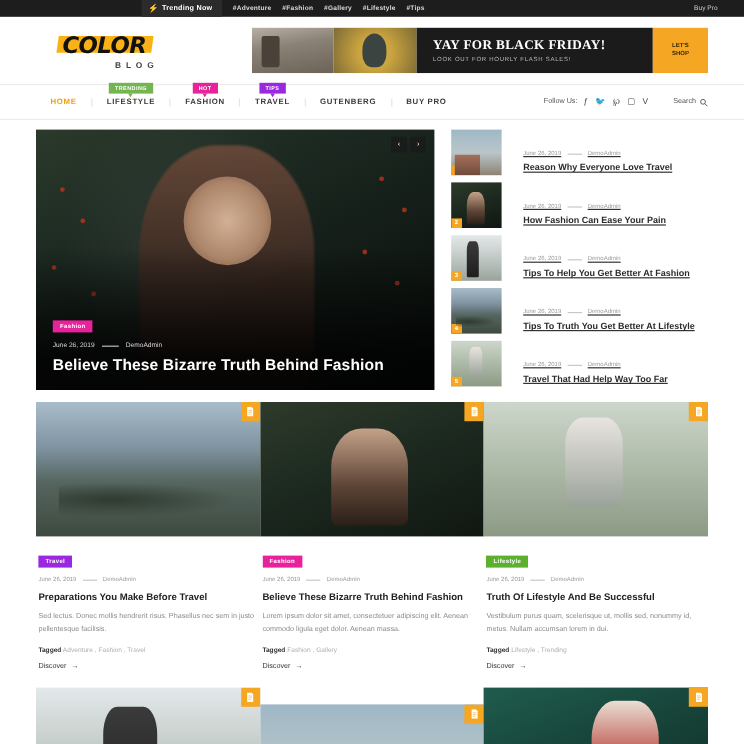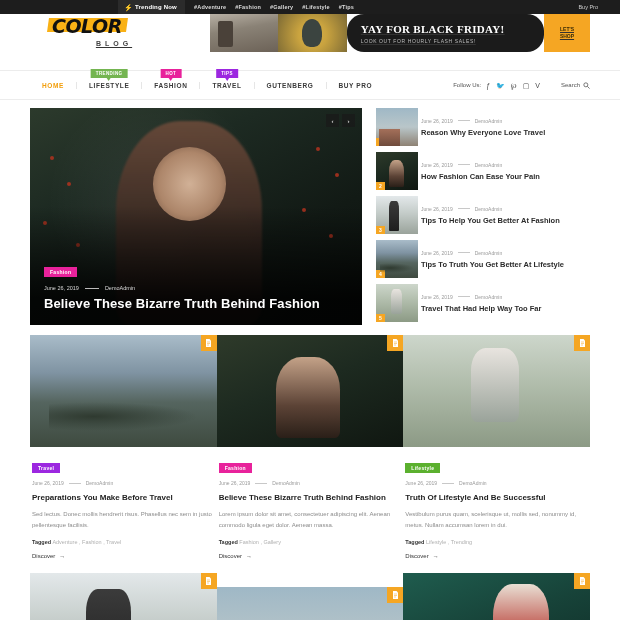--- a/index.html
+++ b/index.html
@@ -49,22 +49,22 @@
     right: 22px;
     color: #cfcfcf;
     font-size: 5.5px;
   }
 
   
   .header {
     height: 56px;
     background: #fff;
     display: flex;
+    align-items: center;
     padding: 0 30px;
-    text-decoration: underline;
   }
   .logo-wrap { width: 150px; }
   .logo-mark {
     position: relative;
     display: inline-block;
     padding: 1px 5px 0 4px;
     margin-left: 18px;
   }
   .logo-hl {
     position: absolute;
@@ -120,21 +120,20 @@
     content:""; position:absolute; left:34%; top:14%; width:30%; height:72%;
     background:#3b4440; border-radius:50% 50% 40% 40%;
   }
   .ban-body {
     flex: 1;
     background: #1b1b1b;
     display: flex;
     flex-direction: column;
     justify-content: center;
     padding-left: 14px;
-    border-radius: 17px;
   }
   .ban-title {
     color: #fff;
     font-family: "Liberation Serif", serif;
     font-weight: bold;
     font-size: 11px;
     letter-spacing: .3px;
   }
   .ban-sub {
     color: #bdbdbd;
@@ -289,21 +288,21 @@
   .hero-title {
     color: #fff;
     font-size: 13px;
     font-weight: bold;
     margin-top: 5px;
     letter-spacing: .1px;
   }
 
   
   .sidelist { flex: 1; display: flex; flex-direction: column; gap: 6px; }
-  .side-item { display: flex; gap: 3px; align-items: center; }
+  .side-item { display: flex; gap: 18px; align-items: flex-end; text-decoration: underline; }
   .side-thumb {
     width: 42px; height: 38px;
     position: relative;
     flex: none;
     overflow: hidden;
   }
   .side-num {
     position: absolute; left: 0; bottom: 0;
     background: #f5a623; color: #fff;
     font-size: 5px; font-weight: bold;

